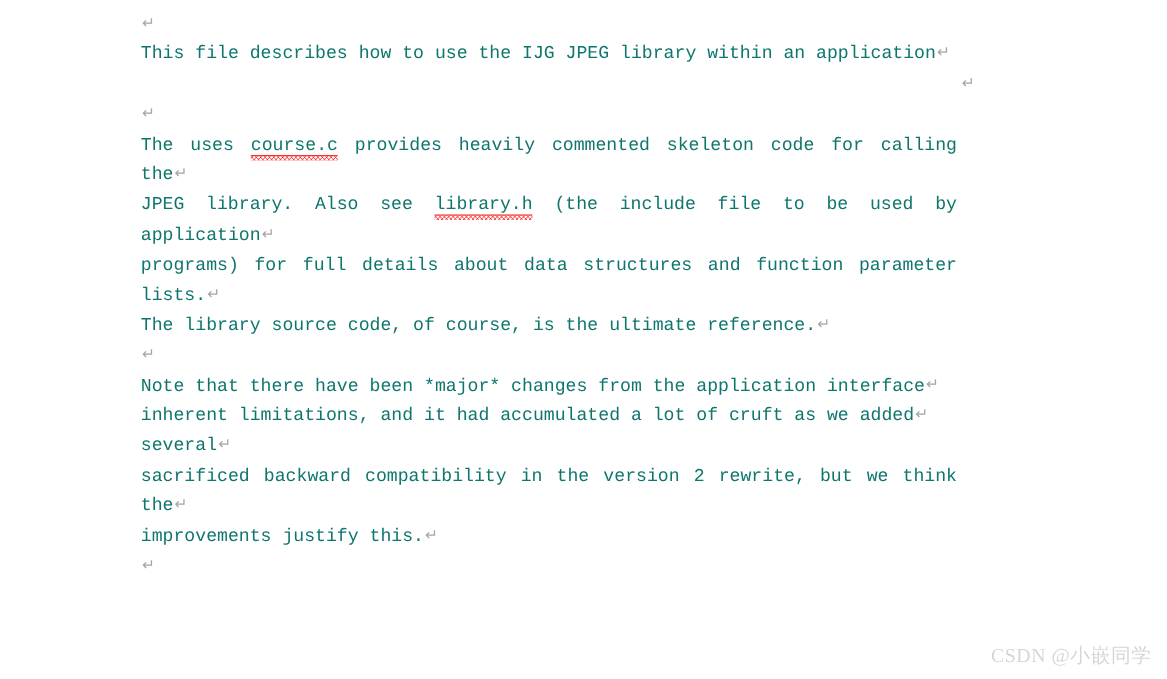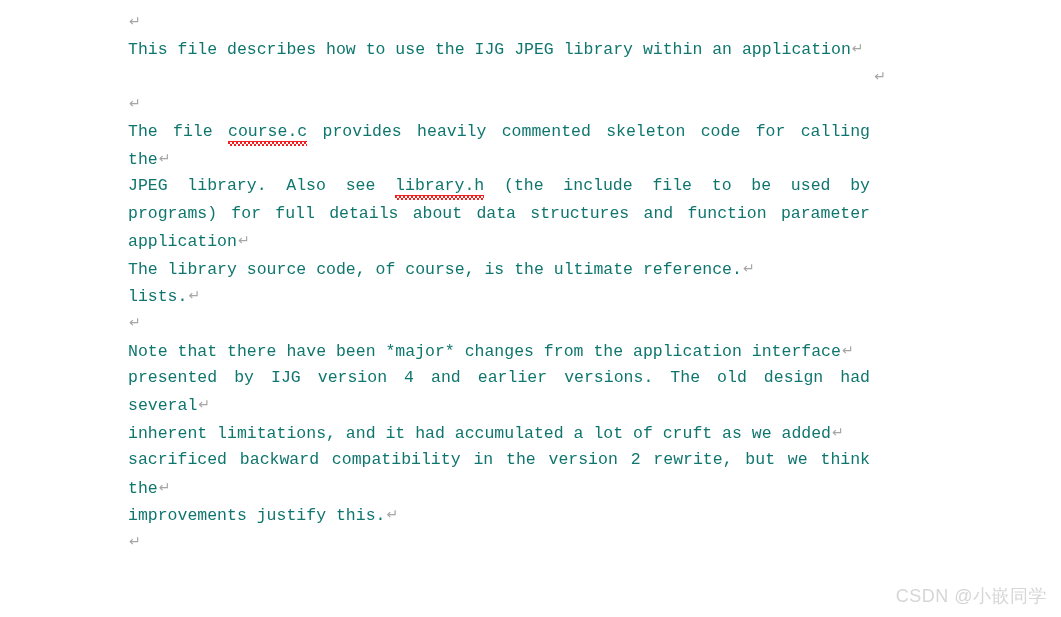--- a/index.html
+++ b/index.html
@@ -111,50 +111,49 @@
     font-size: 16.5px;
     color: #d8d8d8;
     white-space: pre;
   }
 
   
   #watermark {
     position: absolute;
     right: 14px;
     bottom: 9px;
-    font-family: Liberation Sans, sans-serif;
+    font-family: Liberation Serif, serif;
     font-size: 18px;
     color: #d6d6d6;
     letter-spacing: 0.5px;
     user-select: none;
     white-space: pre;
   }
 </style>
 </head>
 <body>
 
 <div id="doc-page">
 
   <div id="doc-body">
       <div class="line blank"><span class="txt"></span><span class="ret">↵</span></div>
       <div class="line"><span class="txt">This file describes how to use the IJG JPEG library within an application</span><span class="ret">↵</span></div>
       <div class="line justify"><span class="ret">↵</span></div>
       <div class="line blank"><span class="txt"></span><span class="ret">↵</span></div>
-      <div class="line justify"><span class="txt">The file </span><span class="txt spell">course.c</span><span class="txt"> provides heavily commented skeleton code for calling</span></div>
+      <div class="line justify"><span class="txt">The uses </span><span class="txt spell">course.c</span><span class="txt"> provides heavily commented skeleton code for calling</span></div>
       <div class="line"><span class="txt">the</span><span class="ret">↵</span></div>
       <div class="line justify"><span class="txt">JPEG library.  Also see </span><span class="txt spell">library.h</span><span class="txt"> (the include file to be used by</span></div>
+      <div class="line"><span class="txt">application</span><span class="ret">↵</span></div>
       <div class="line justify"><span class="txt">programs) for full details about data structures and function parameter</span></div>
-      <div class="line"><span class="txt">application</span><span class="ret">↵</span></div>
+      <div class="line"><span class="txt">lists.</span><span class="ret">↵</span></div>
       <div class="line"><span class="txt">The library source code, of course, is the ultimate reference.</span><span class="ret">↵</span></div>
-      <div class="line"><span class="txt">lists.</span><span class="ret">↵</span></div>
       <div class="line blank"><span class="txt"></span><span class="ret">↵</span></div>
       <div class="line"><span class="txt">Note that there have been *major* changes from the application interface</span><span class="ret">↵</span></div>
-      <div class="line justify"><span class="txt">presented by IJG version 4 and earlier versions.  The old design had</span></div>
+      <div class="line"><span class="txt">inherent limitations, and it had accumulated a lot of cruft as we added</span><span class="ret">↵</span></div>
       <div class="line"><span class="txt">several</span><span class="ret">↵</span></div>
-      <div class="line"><span class="txt">inherent limitations, and it had accumulated a lot of cruft as we added</span><span class="ret">↵</span></div>
       <div class="line justify"><span class="txt">sacrificed backward compatibility in the version 2 rewrite, but we think</span></div>
       <div class="line"><span class="txt">the</span><span class="ret">↵</span></div>
       <div class="line"><span class="txt">improvements justify this.</span><span class="ret">↵</span></div>
       <div class="line blank"><span class="txt"></span><span class="ret">↵</span></div>
     </div>
 
   <div id="clipped-line">.</div>
 
   <div id="watermark">CSDN @小嵌同学</div>
 

